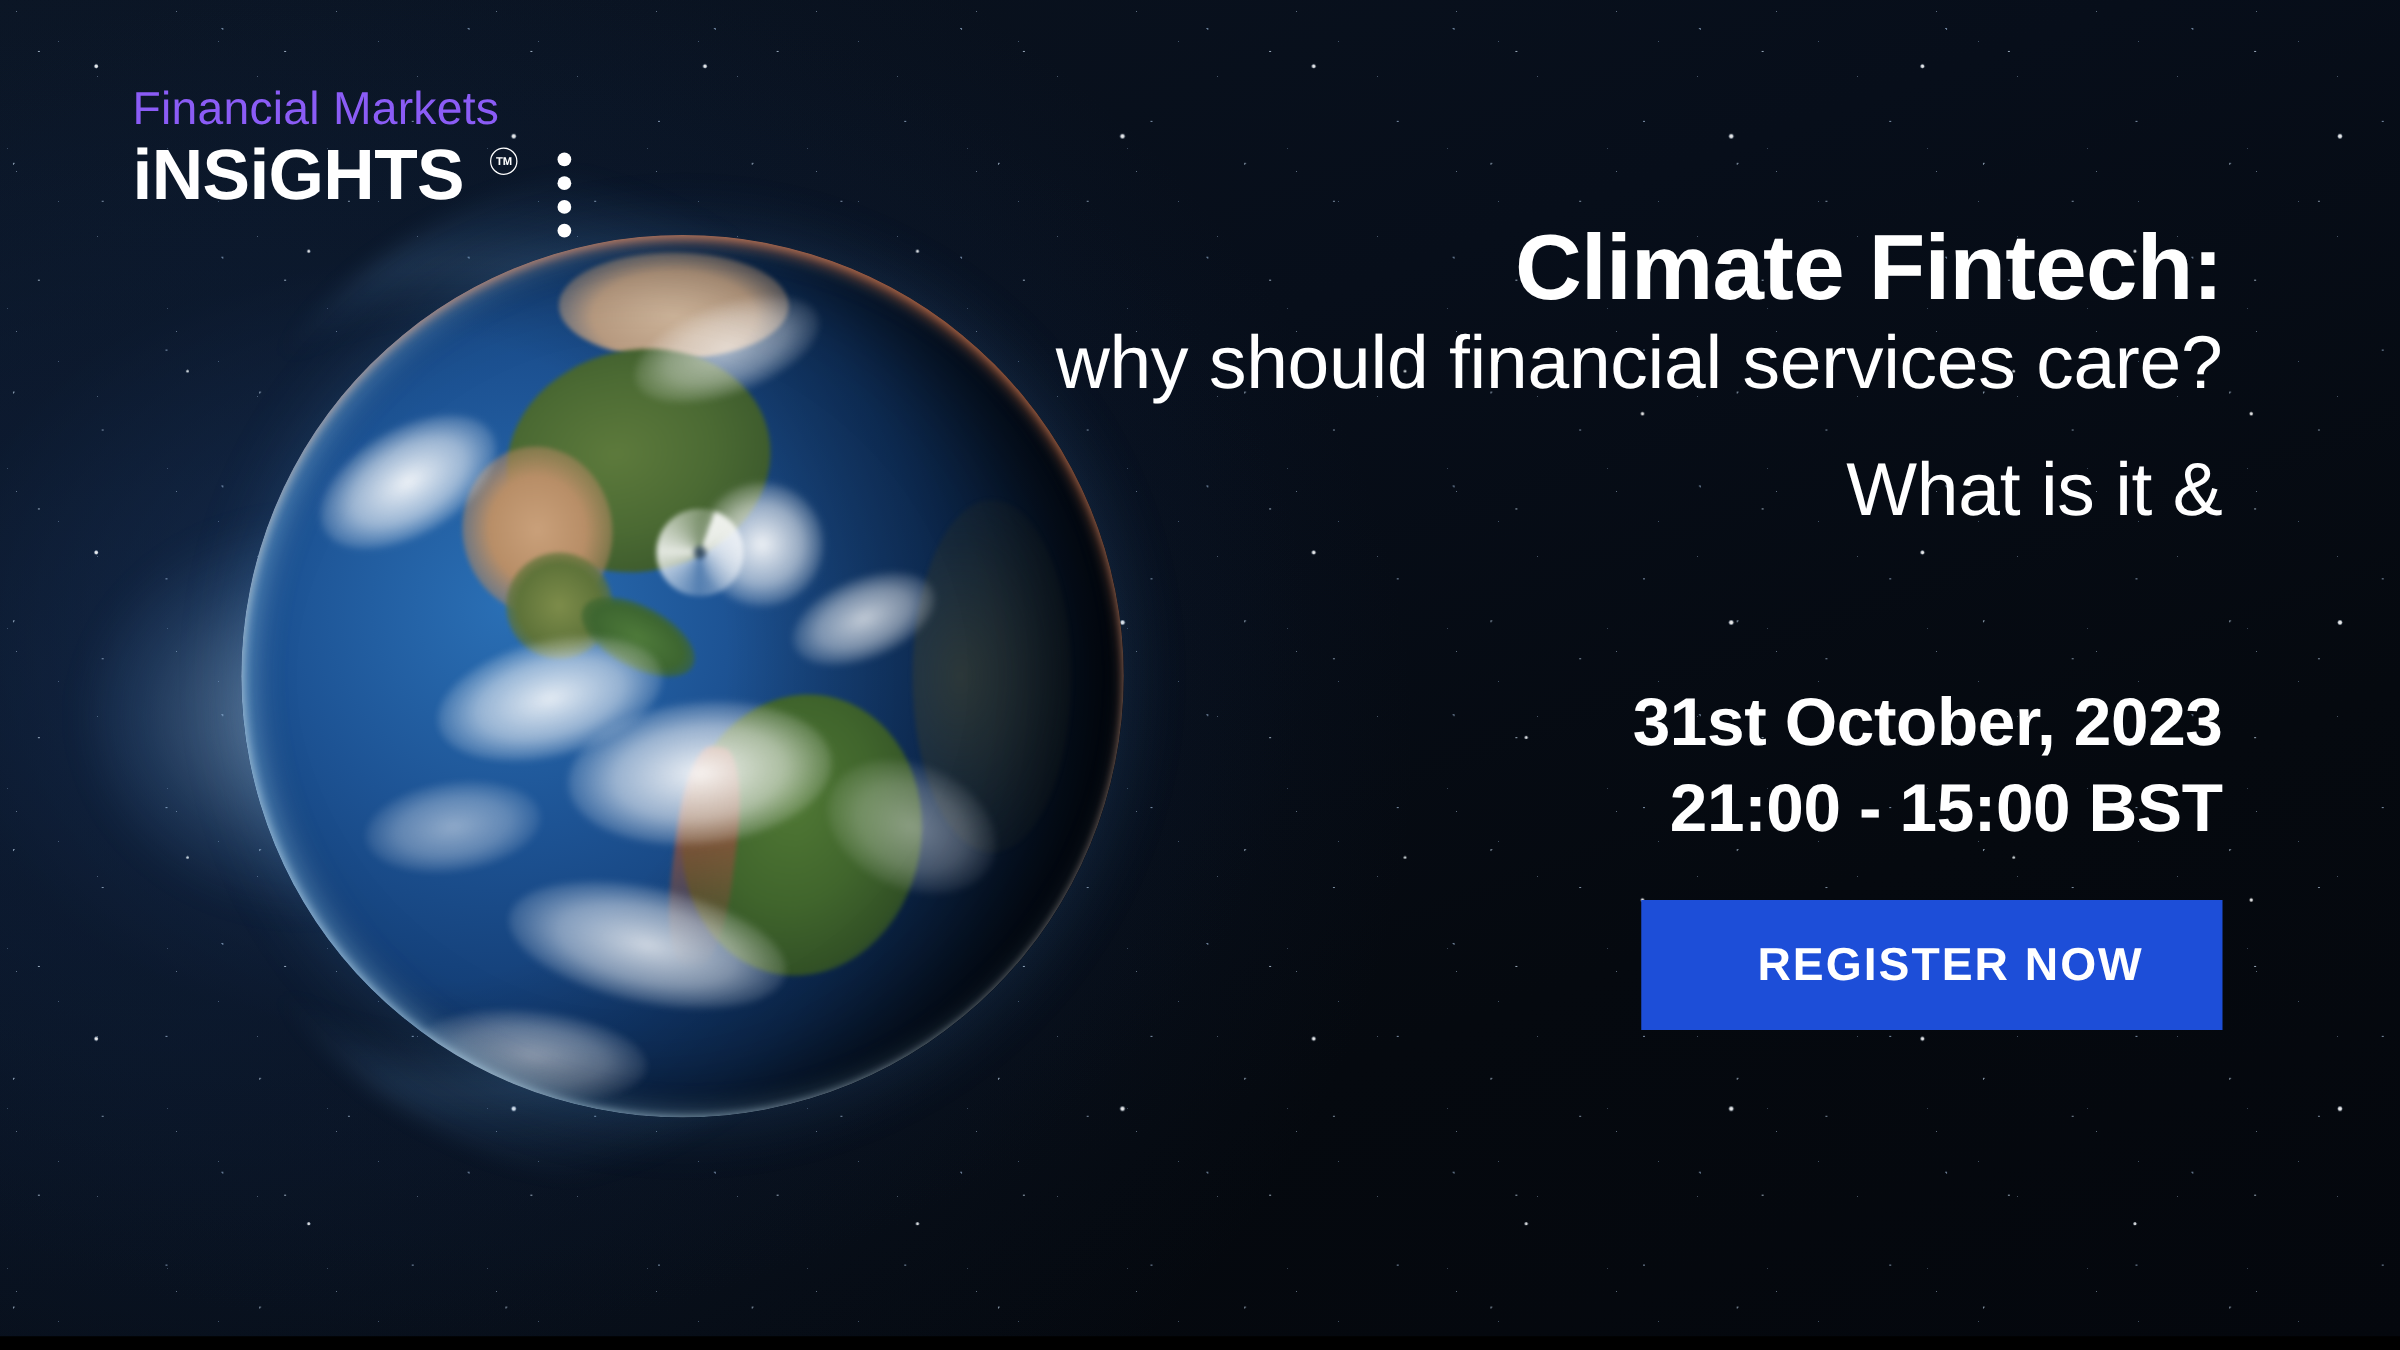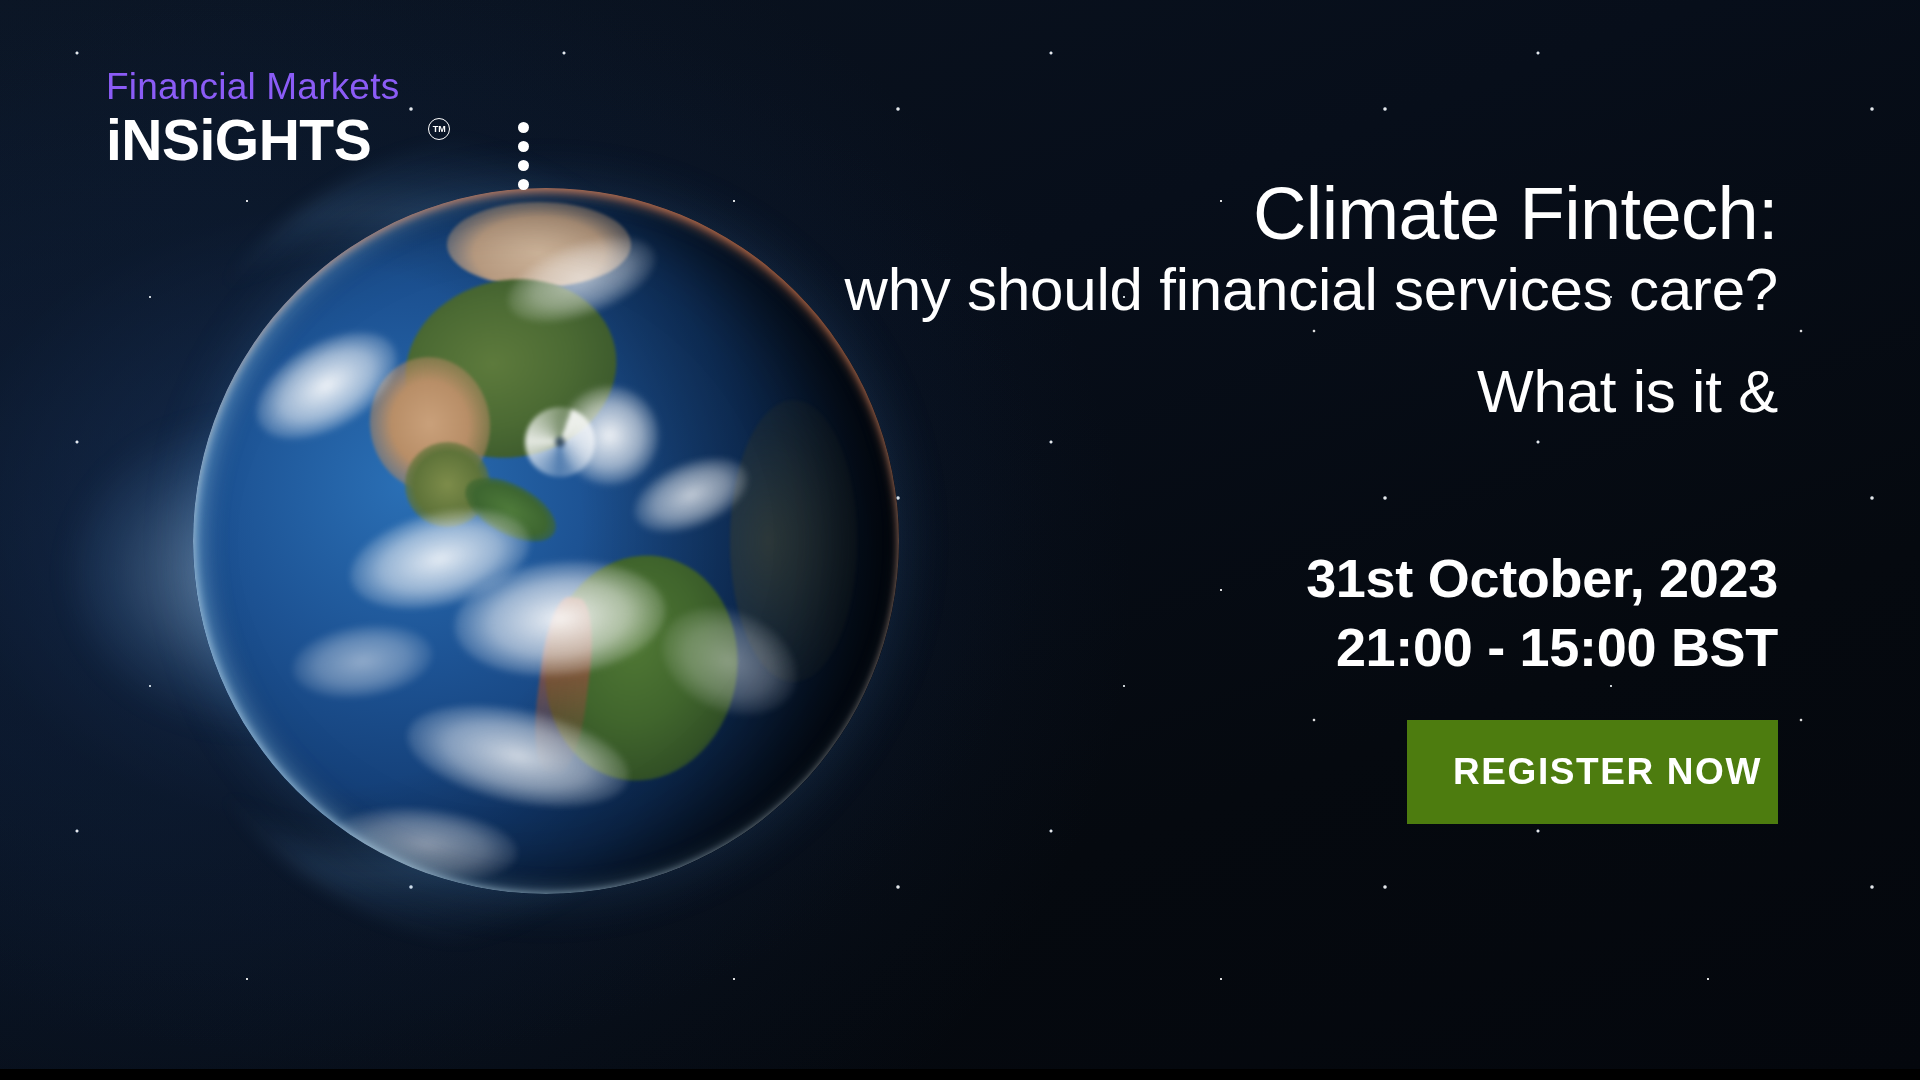--- a/index.html
+++ b/index.html
@@ -243,21 +243,20 @@
     font-size: 37px;
     font-weight: 300;
     letter-spacing: 0.2px;
     line-height: 1;
     white-space: nowrap;
   }
   .logo-line2row {
     display: flex;
     align-items: flex-start;
     margin-top: 7px;
-    gap: 36px;
   }
   .logo-line2 {
     color: #ffffff;
     font-size: 57px;
     font-weight: 800;
     letter-spacing: -0.5px;
     line-height: 1;
     white-space: nowrap;
   }
   .logo-tm {
@@ -297,21 +296,21 @@
     right: 142px;
     top: 0;
     width: 1010px;
     z-index: 20;
     text-align: right;
     color: #ffffff;
   }
   .headline {
     margin-top: 176px;
     font-size: 74px;
-    font-weight: 400;
+    font-weight: 700;
     letter-spacing: -0.6px;
     line-height: 1.02;
     white-space: nowrap;
   }
   .subline {
     font-size: 60px;
     font-weight: 400;
     line-height: 1.22;
     letter-spacing: -0.2px;
   }
@@ -328,23 +327,23 @@
 
   .cta-row {
     display: flex;
     justify-content: flex-end;
     margin-top: 38px;
   }
   .cta {
     display: inline-flex;
     align-items: center;
     justify-content: center;
-    width: 371px;
+    width: 465px;
     height: 104px;
-    background: #4d7c0f;
+    background: #1d4ed8;
     color: #ffffff;
     border: 0;
     font-family: "Liberation Sans", sans-serif;
     font-size: 37px;
     font-weight: 800;
     letter-spacing: 1.6px;
     cursor: pointer;
     text-decoration: none;
     padding-left: 36px;
   }

